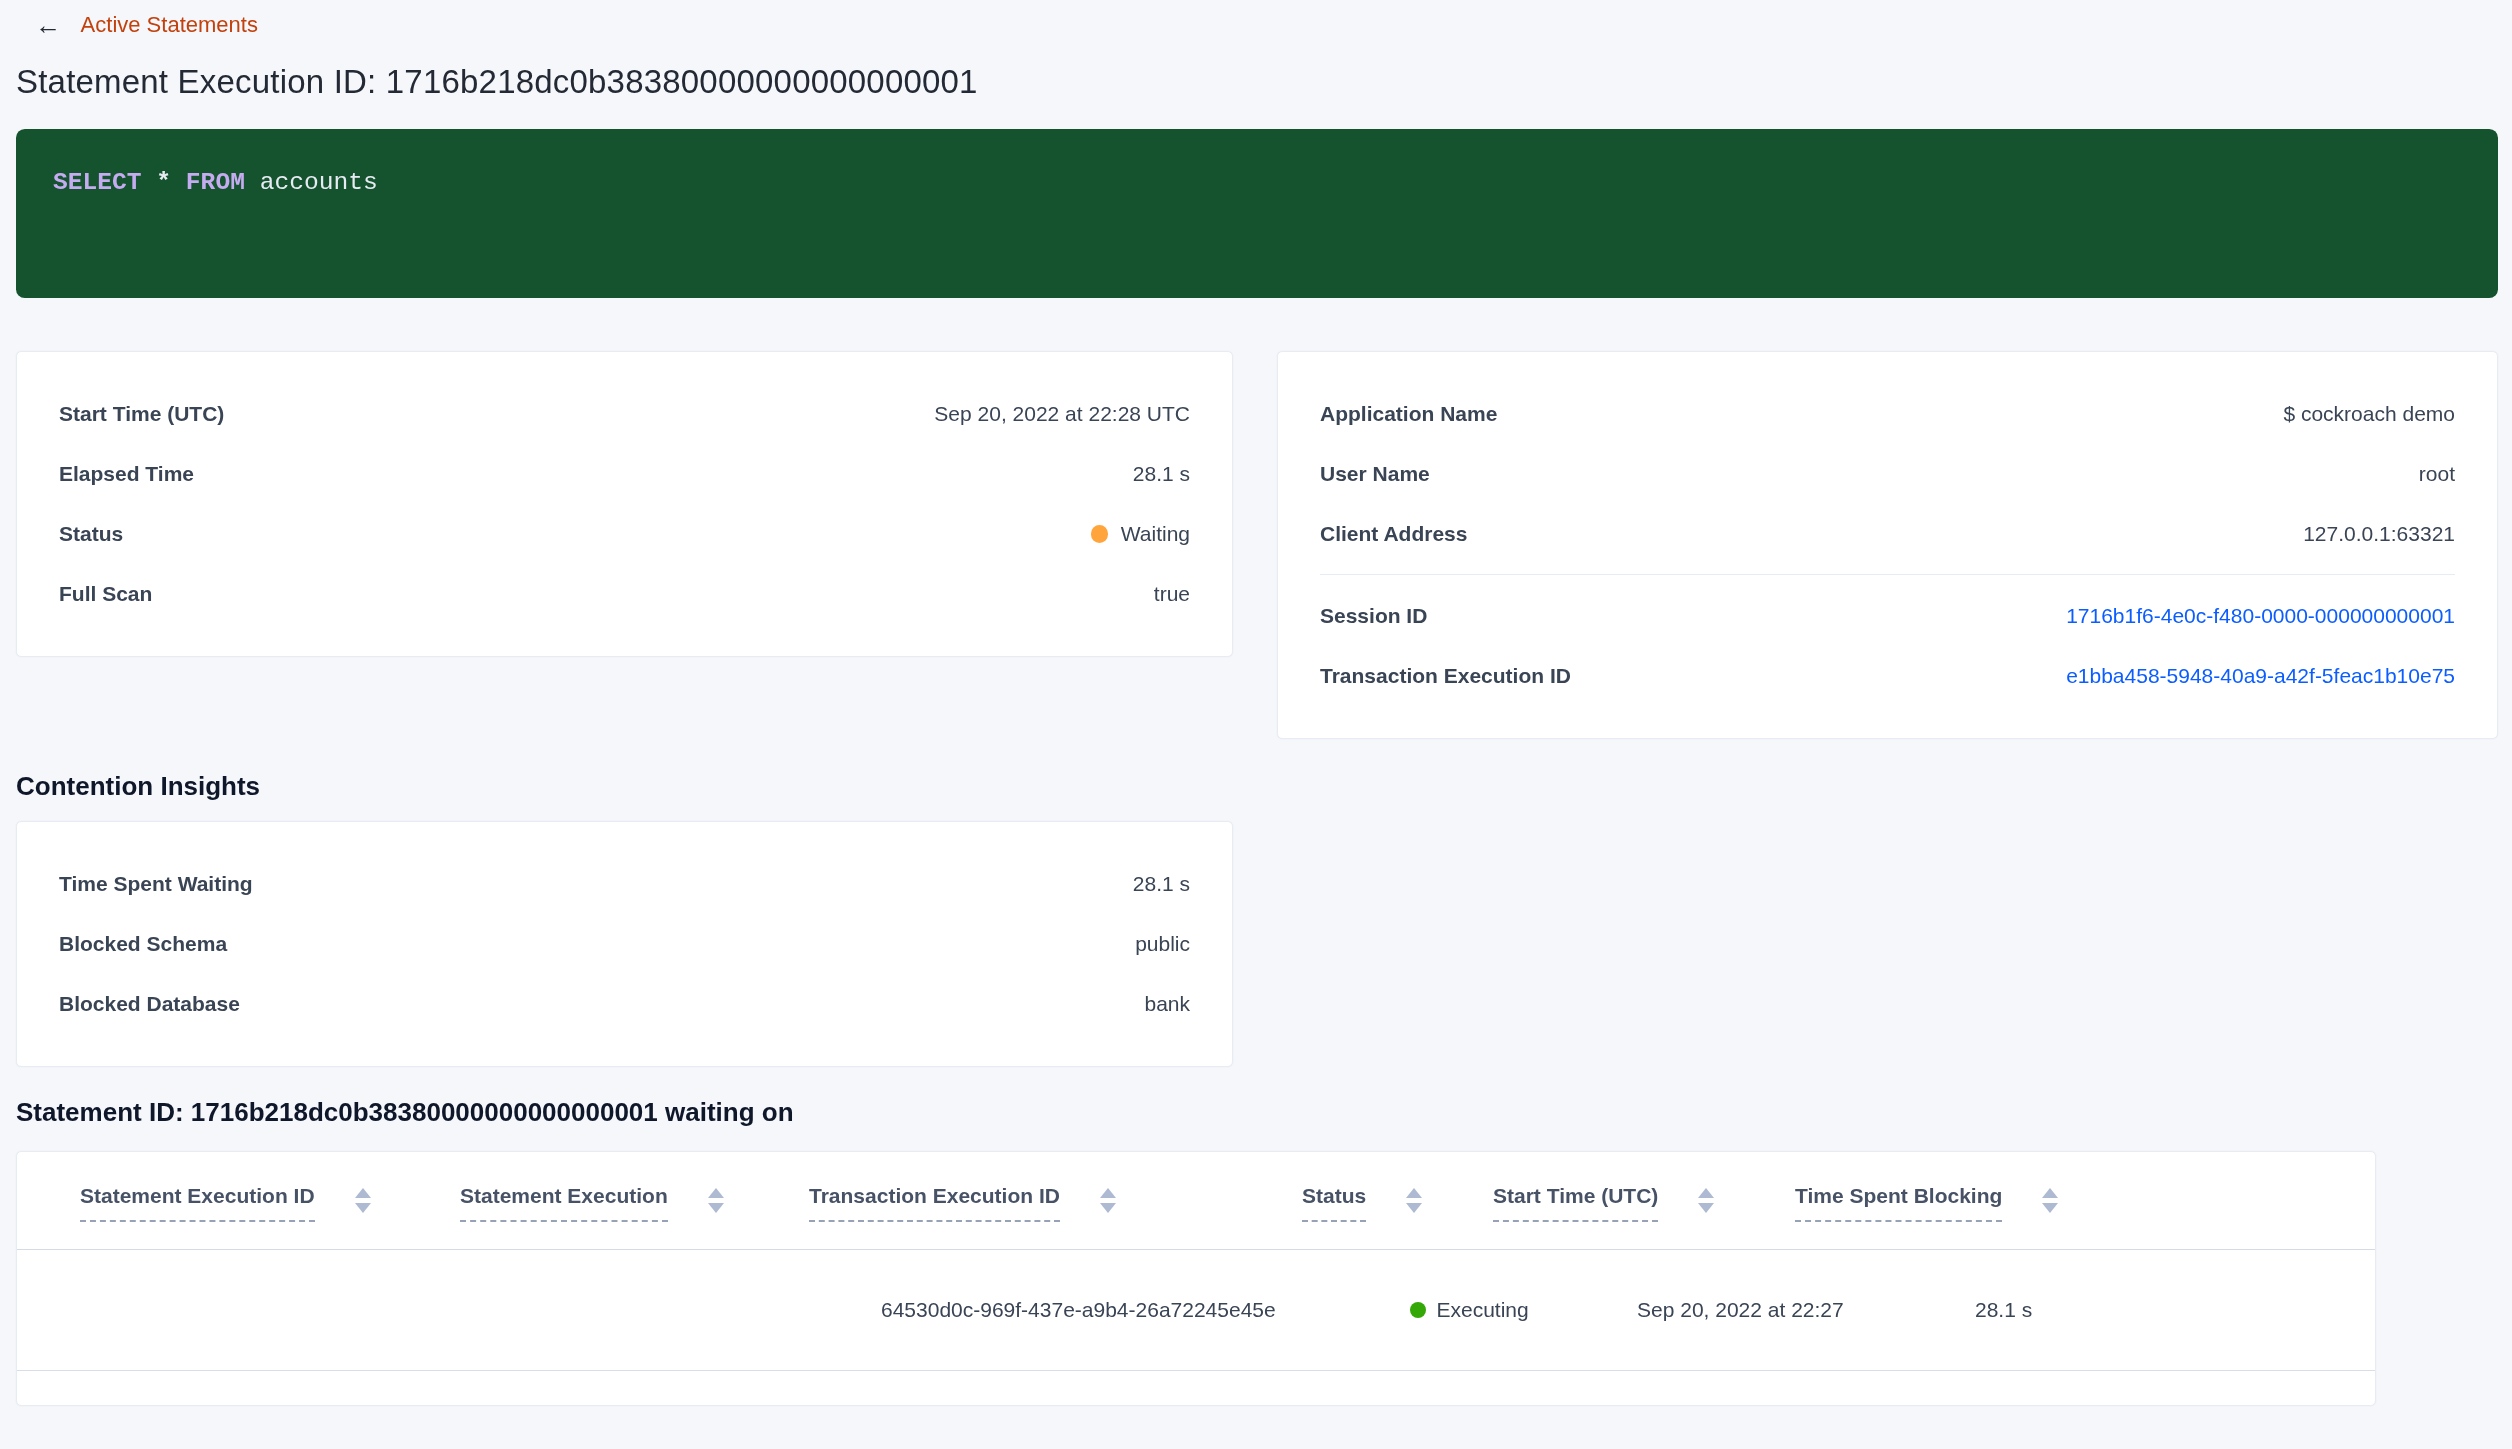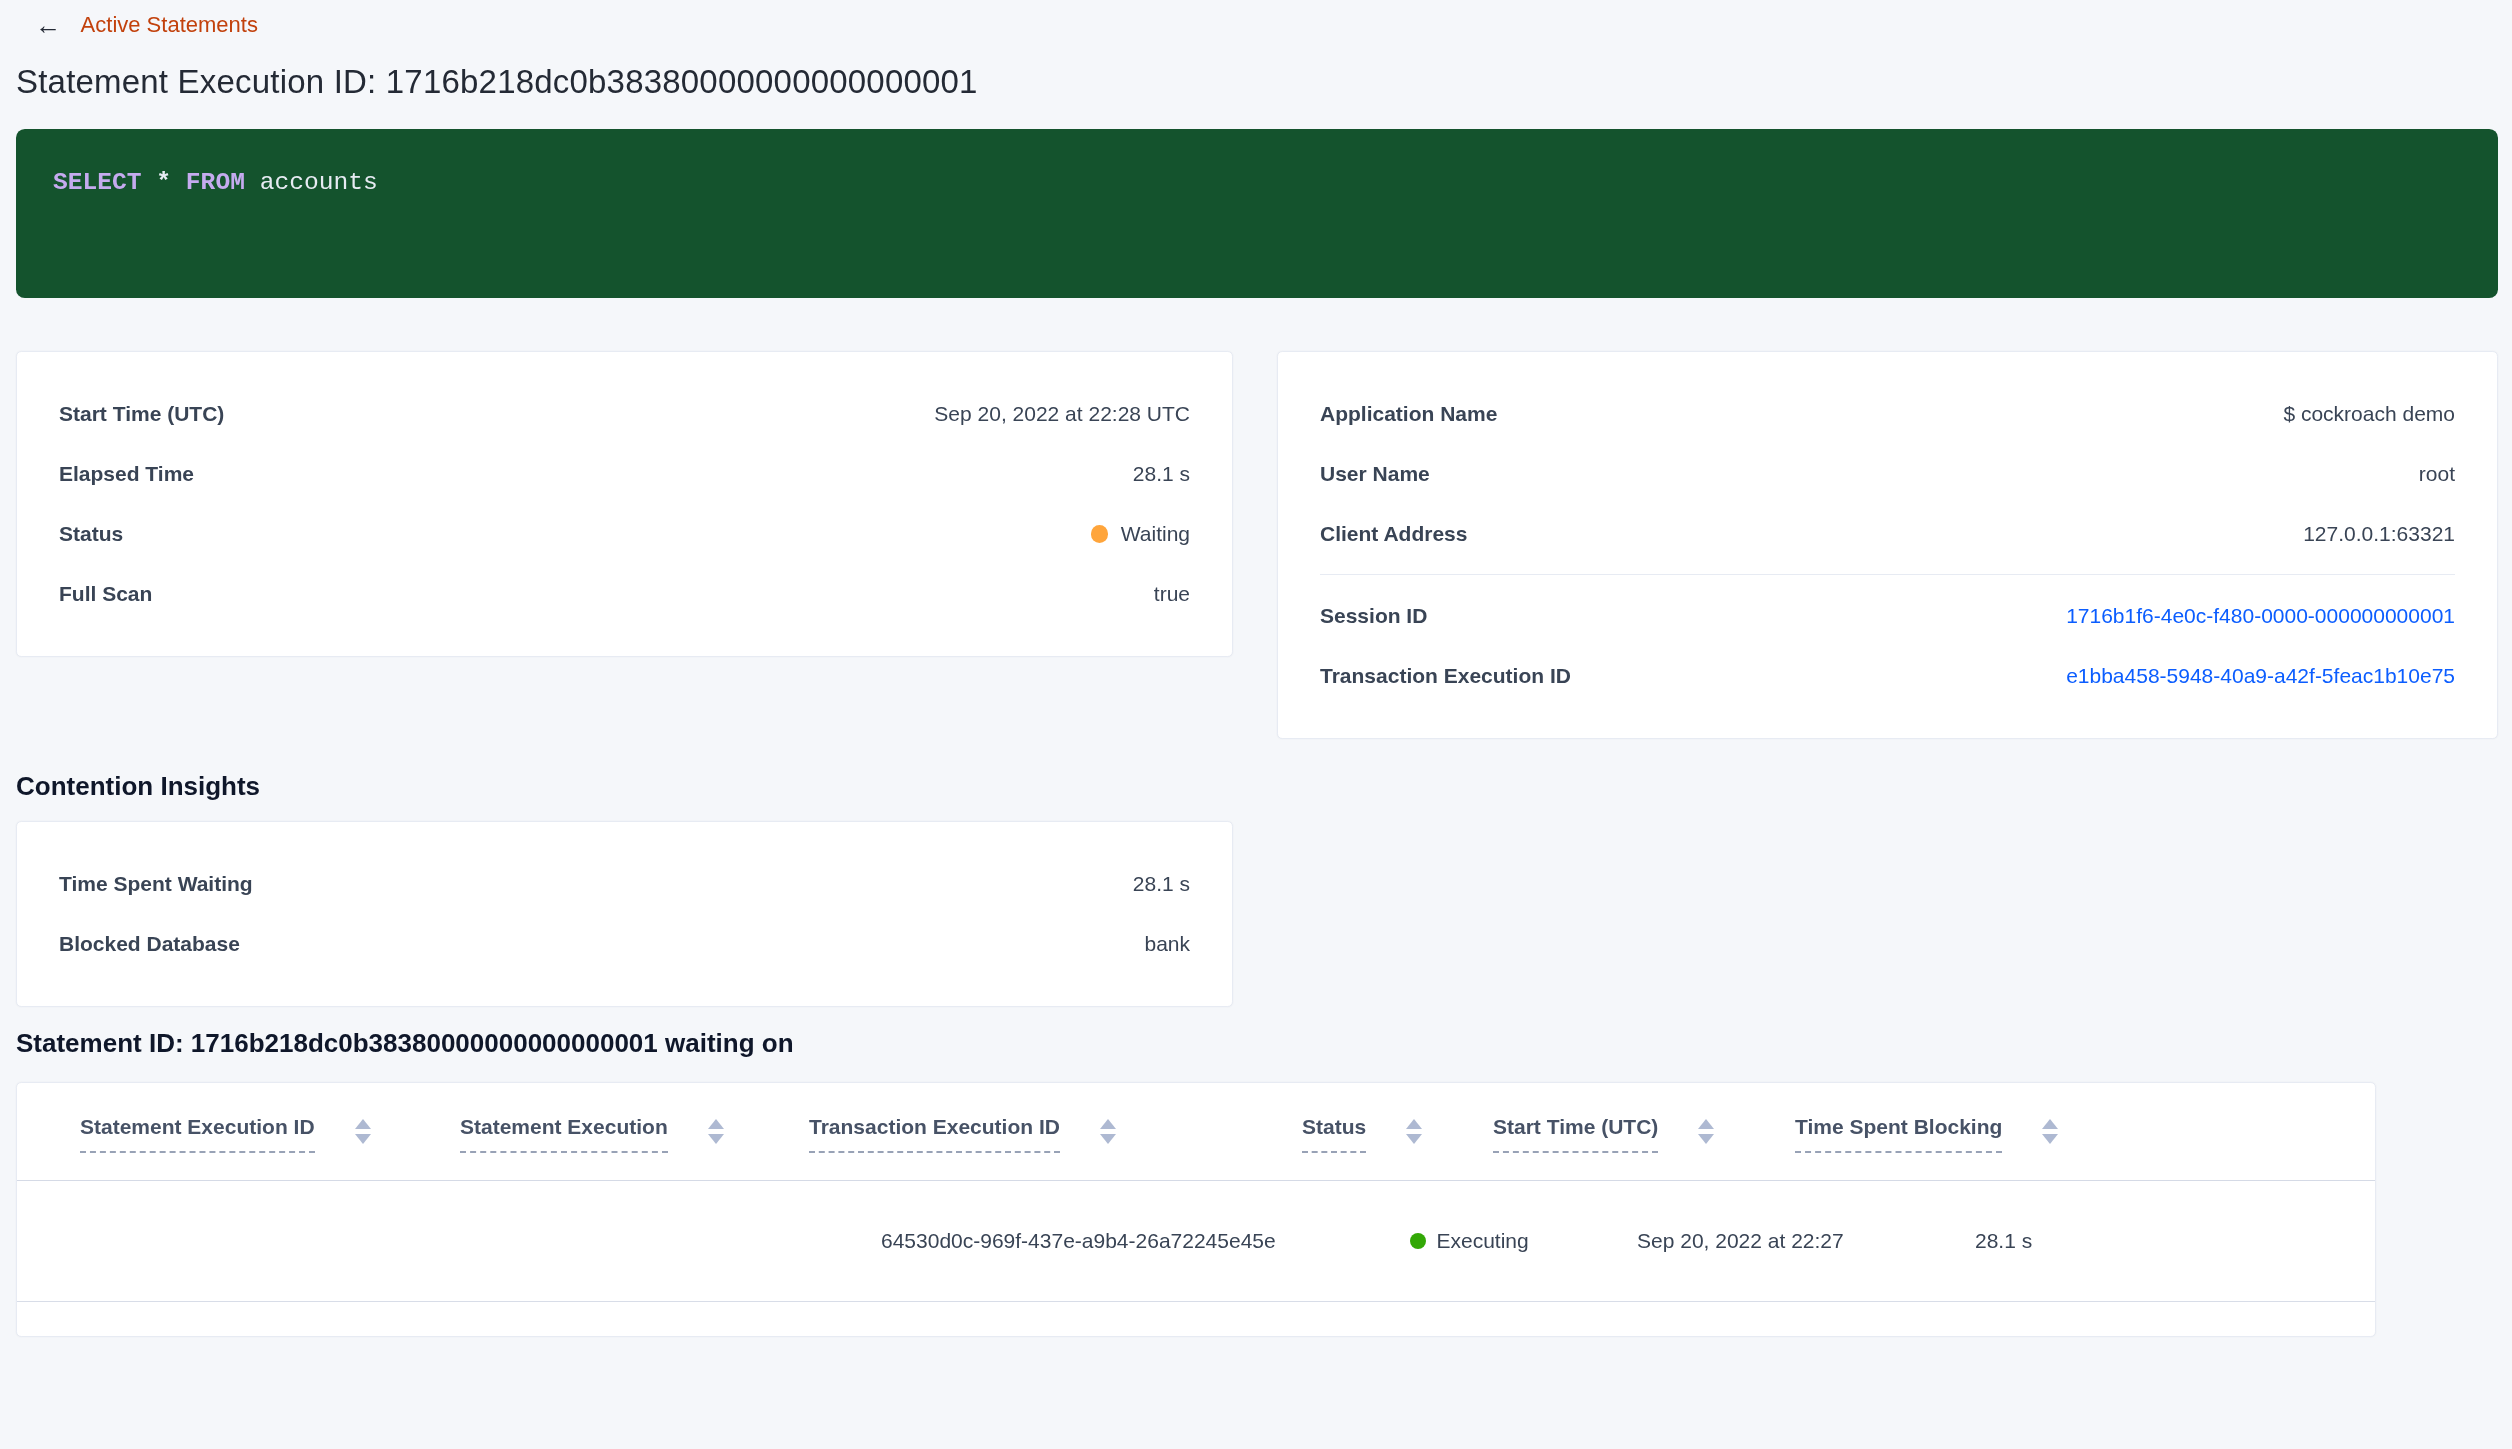--- a/index.html
+++ b/index.html
@@ -43,21 +43,21 @@
   .kv-row { display: flex; justify-content: space-between; align-items: center; height: 60px; }
   .kv-label { font-size: 21px; font-weight: 700; color: #394455; }
   .kv-value { font-size: 21px; color: #394455; display: flex; align-items: center; }
   .kv-value.link { color: #0b5dff; cursor: pointer; }
   .card-divider { border: none; border-top: 1.8px solid #e7ebf3; margin: 10.5px 0; }
 
   .status-dot { width: 17.6px; height: 17.6px; border-radius: 50%; display: inline-block; margin-right: 12.3px; }
 
   
   .section-heading { margin-top: 32px; font-size: 26px; font-weight: 700; color: #0f172a; line-height: 30px; }
-  .section-heading.waiting-heading { margin-top: 21px; }
+  .section-heading.waiting-heading { margin-top: 30px; }
   .cards-row.contention-row { margin-top: 20px; }
 
   
   .table-card {
     margin-top: 24px; width: 2360px; height: 255px;
     background: #ffffff; border: 0.9px solid #e7ebf3; border-radius: 5.3px;
     box-shadow: 0 0 1.8px rgba(60, 70, 90, 0.06);
     overflow: hidden;
   }
   .grid-row {
@@ -146,20 +146,24 @@
 
   <h2 class="section-heading">Contention Insights</h2>
 
   <div class="cards-row contention-row">
     <div class="card left-col">
       <div class="kv-row">
         <span class="kv-label">Time Spent Waiting</span>
         <span class="kv-value">28.1 s</span>
       </div>
       <div class="kv-row">
+        <span class="kv-label">Blocked Schema</span>
+        <span class="kv-value">public</span>
+      </div>
+      <div class="kv-row">
         <span class="kv-label">Blocked Database</span>
         <span class="kv-value">bank</span>
       </div>
     </div>
   </div>
 
   <h2 class="section-heading waiting-heading">Statement ID: 1716b218dc0b38380000000000000001 waiting on</h2>
 
   <div class="table-card">
     <div class="grid-row thead-row">

